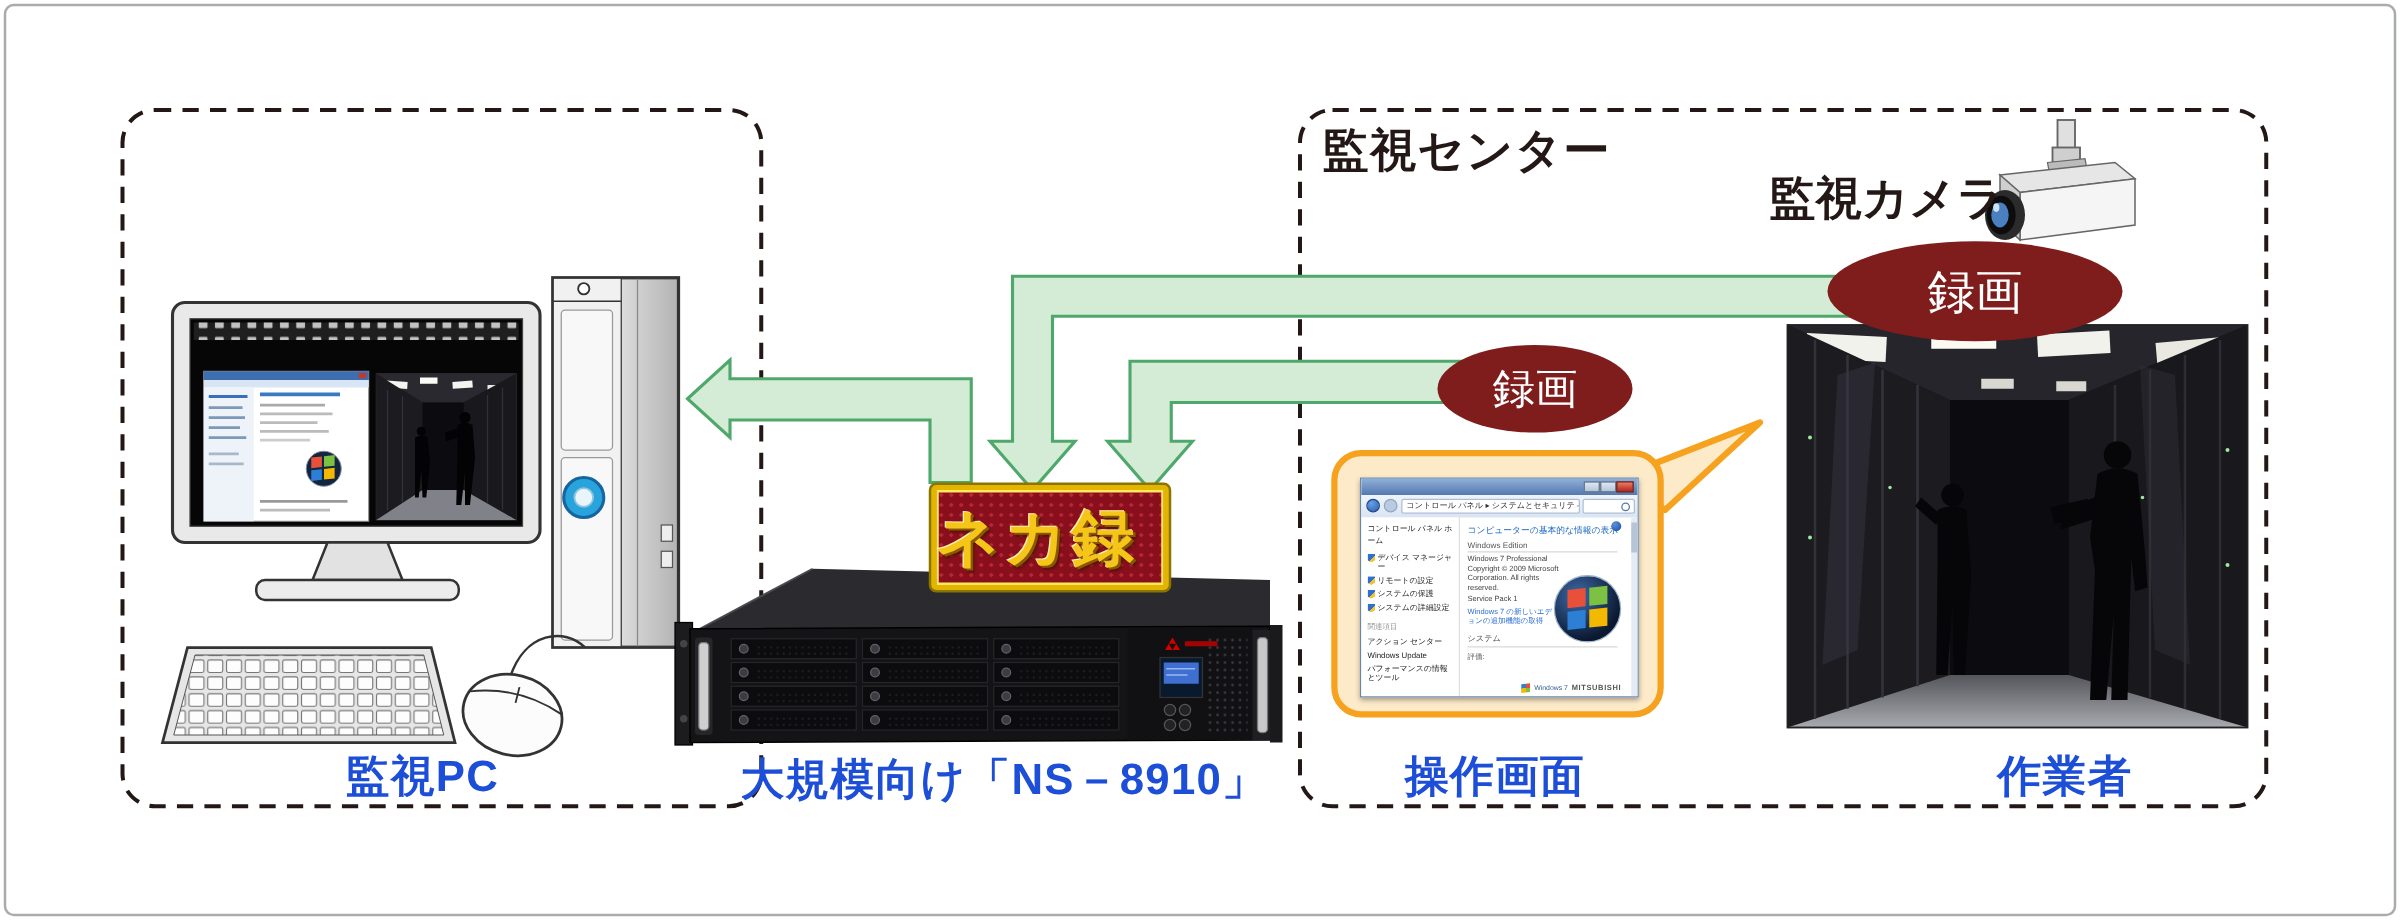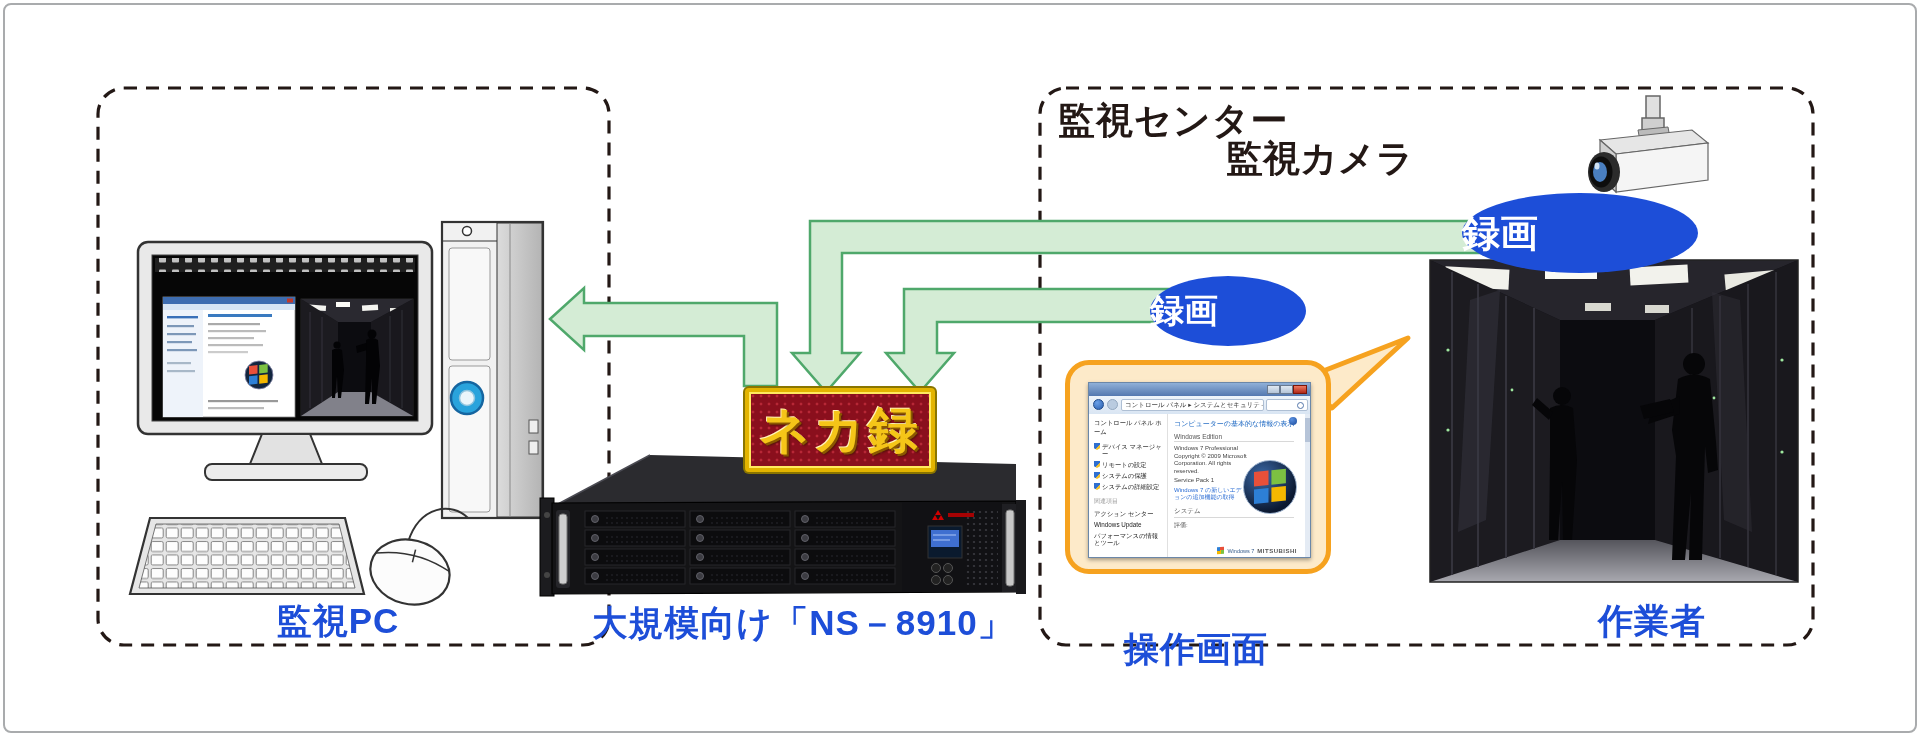--- a/index.html
+++ b/index.html
@@ -3,29 +3,29 @@
 <meta charset="utf-8">
 <style>
   html,body{margin:0;padding:0;background:#fff;}
   #canvas{position:relative;width:1920px;height:736px;background:#fff;overflow:hidden;
           font-family:"Liberation Sans","DejaVu Sans",sans-serif;color:#231815;}
   .abs{position:absolute;}
   .frame{position:absolute;inset:3px;border:2px solid #a9abad;border-radius:8px;pointer-events:none;}
   .box-title{position:absolute;font-size:37px;font-weight:800;letter-spacing:1px;color:#231815;white-space:nowrap;}
   .fig-label{position:absolute;font-size:35px;font-weight:800;letter-spacing:1px;color:#1d4ed8;white-space:nowrap;transform:translateX(-50%);}
   .cam-label{position:absolute;font-size:37px;font-weight:800;color:#231815;white-space:nowrap;}
-  .record-badge{position:absolute;background:#1d4ed8;border-radius:50%;display:flex;align-items:center;
-                color:#fff;font-weight:700;}
+  .record-badge{position:absolute;background:#7f1d1d;border-radius:50%;display:flex;align-items:center;justify-content:center;
+                color:#fff;font-weight:400;}
   .logo{position:absolute;left:745px;top:388px;width:190px;height:84px;box-sizing:border-box;
         background-color:#8a0f1d;
         background-image:radial-gradient(rgba(255,80,95,.38) 1.2px,transparent 1.7px);
         background-size:8px 8px;
         border:4px solid #e3b400;border-radius:4px;
         box-shadow:0 0 0 2px #8a7500, inset 0 0 0 2px #ffe95e;
-        display:flex;align-items:center;justify-content:center;}
+        display:flex;align-items:center;justify-content:flex-start;}
   .logo-text{font-size:50px;font-weight:900;letter-spacing:3px;color:#f5c518;
              text-shadow:2px 2px 0 #8a5800,3px 3px 2px rgba(60,20,0,.65),-1px -1px 0 #fff3b8;}
   .bubble{position:absolute;left:1065px;top:360px;width:266px;height:214px;box-sizing:border-box;
           background:#fdeac9;border:5px solid #f6a21f;border-radius:24px;}
   
   .win7{position:absolute;left:1088px;top:382px;width:221px;height:174px;background:#fff;
         border:1px solid #6b87a8;box-shadow:0 2px 4px rgba(0,0,0,.35);overflow:hidden;font-family:"Liberation Sans","DejaVu Sans",sans-serif;}
   .w-title{position:absolute;left:0;top:0;right:0;height:13px;background:linear-gradient(#8fb0d8,#5478b0);}
   .w-btn{position:absolute;top:2px;height:9px;border:1px solid #6a7a90;box-sizing:border-box;}
   .w-min{right:30px;width:13px;background:linear-gradient(#dfe8f2,#b4c4d8);}
@@ -381,18 +381,18 @@
   </div>
 
   <div class="record-badge" style="left:1462px;top:193px;width:236px;height:80px;font-size:38px">
     <span>録画</span>
   </div>
   <div class="record-badge" style="left:1150px;top:276px;width:156px;height:70px;font-size:34px">
     <span>録画</span>
   </div>
 
   <div class="box-title" style="left:1058px;top:96px">監視センター</div>
-  <div class="cam-label" style="left:1226px;top:134px;width:275px;">監視カメラ</div>
+  <div class="cam-label" style="left:1328px;top:134px;width:275px;text-align:right">監視カメラ</div>
   <div class="fig-label" style="left:338px;top:598px">監視PC</div>
   <div class="fig-label" style="left:803px;top:600px">大規模向け「NS－8910」</div>
-  <div class="fig-label" style="left:1196px;top:626px">操作画面</div>
+  <div class="fig-label" style="left:1196px;top:598px">操作画面</div>
   <div class="fig-label" style="left:1652px;top:598px">作業者</div>
 </div>
 
 </body></html>

